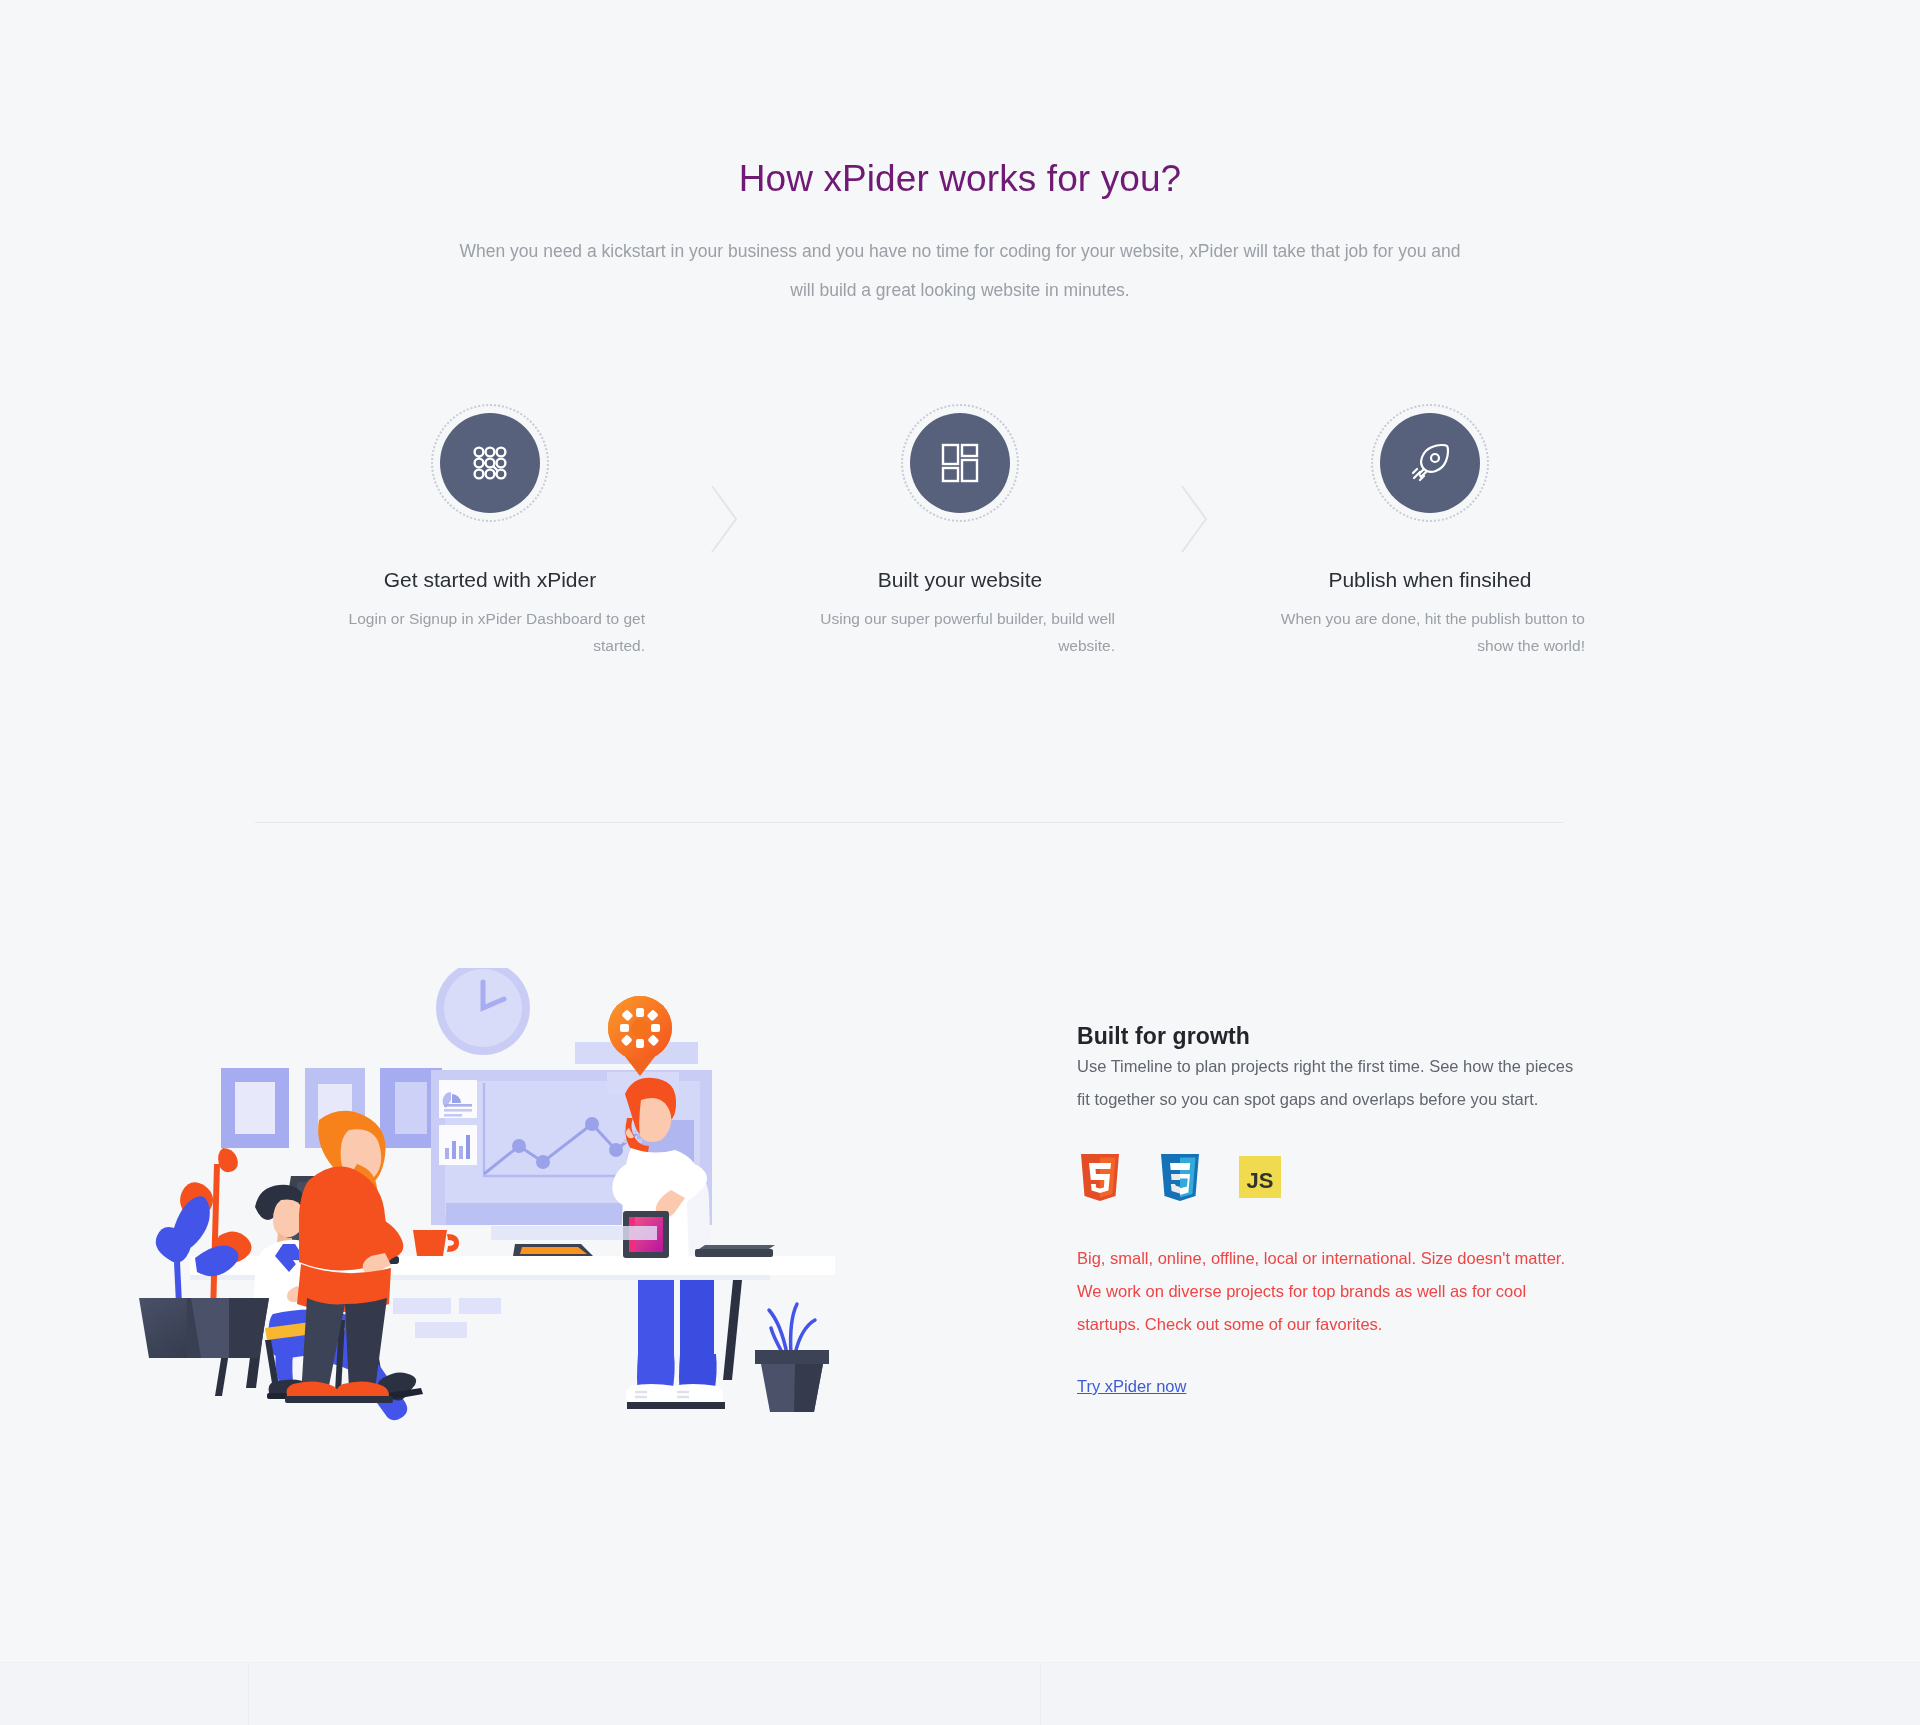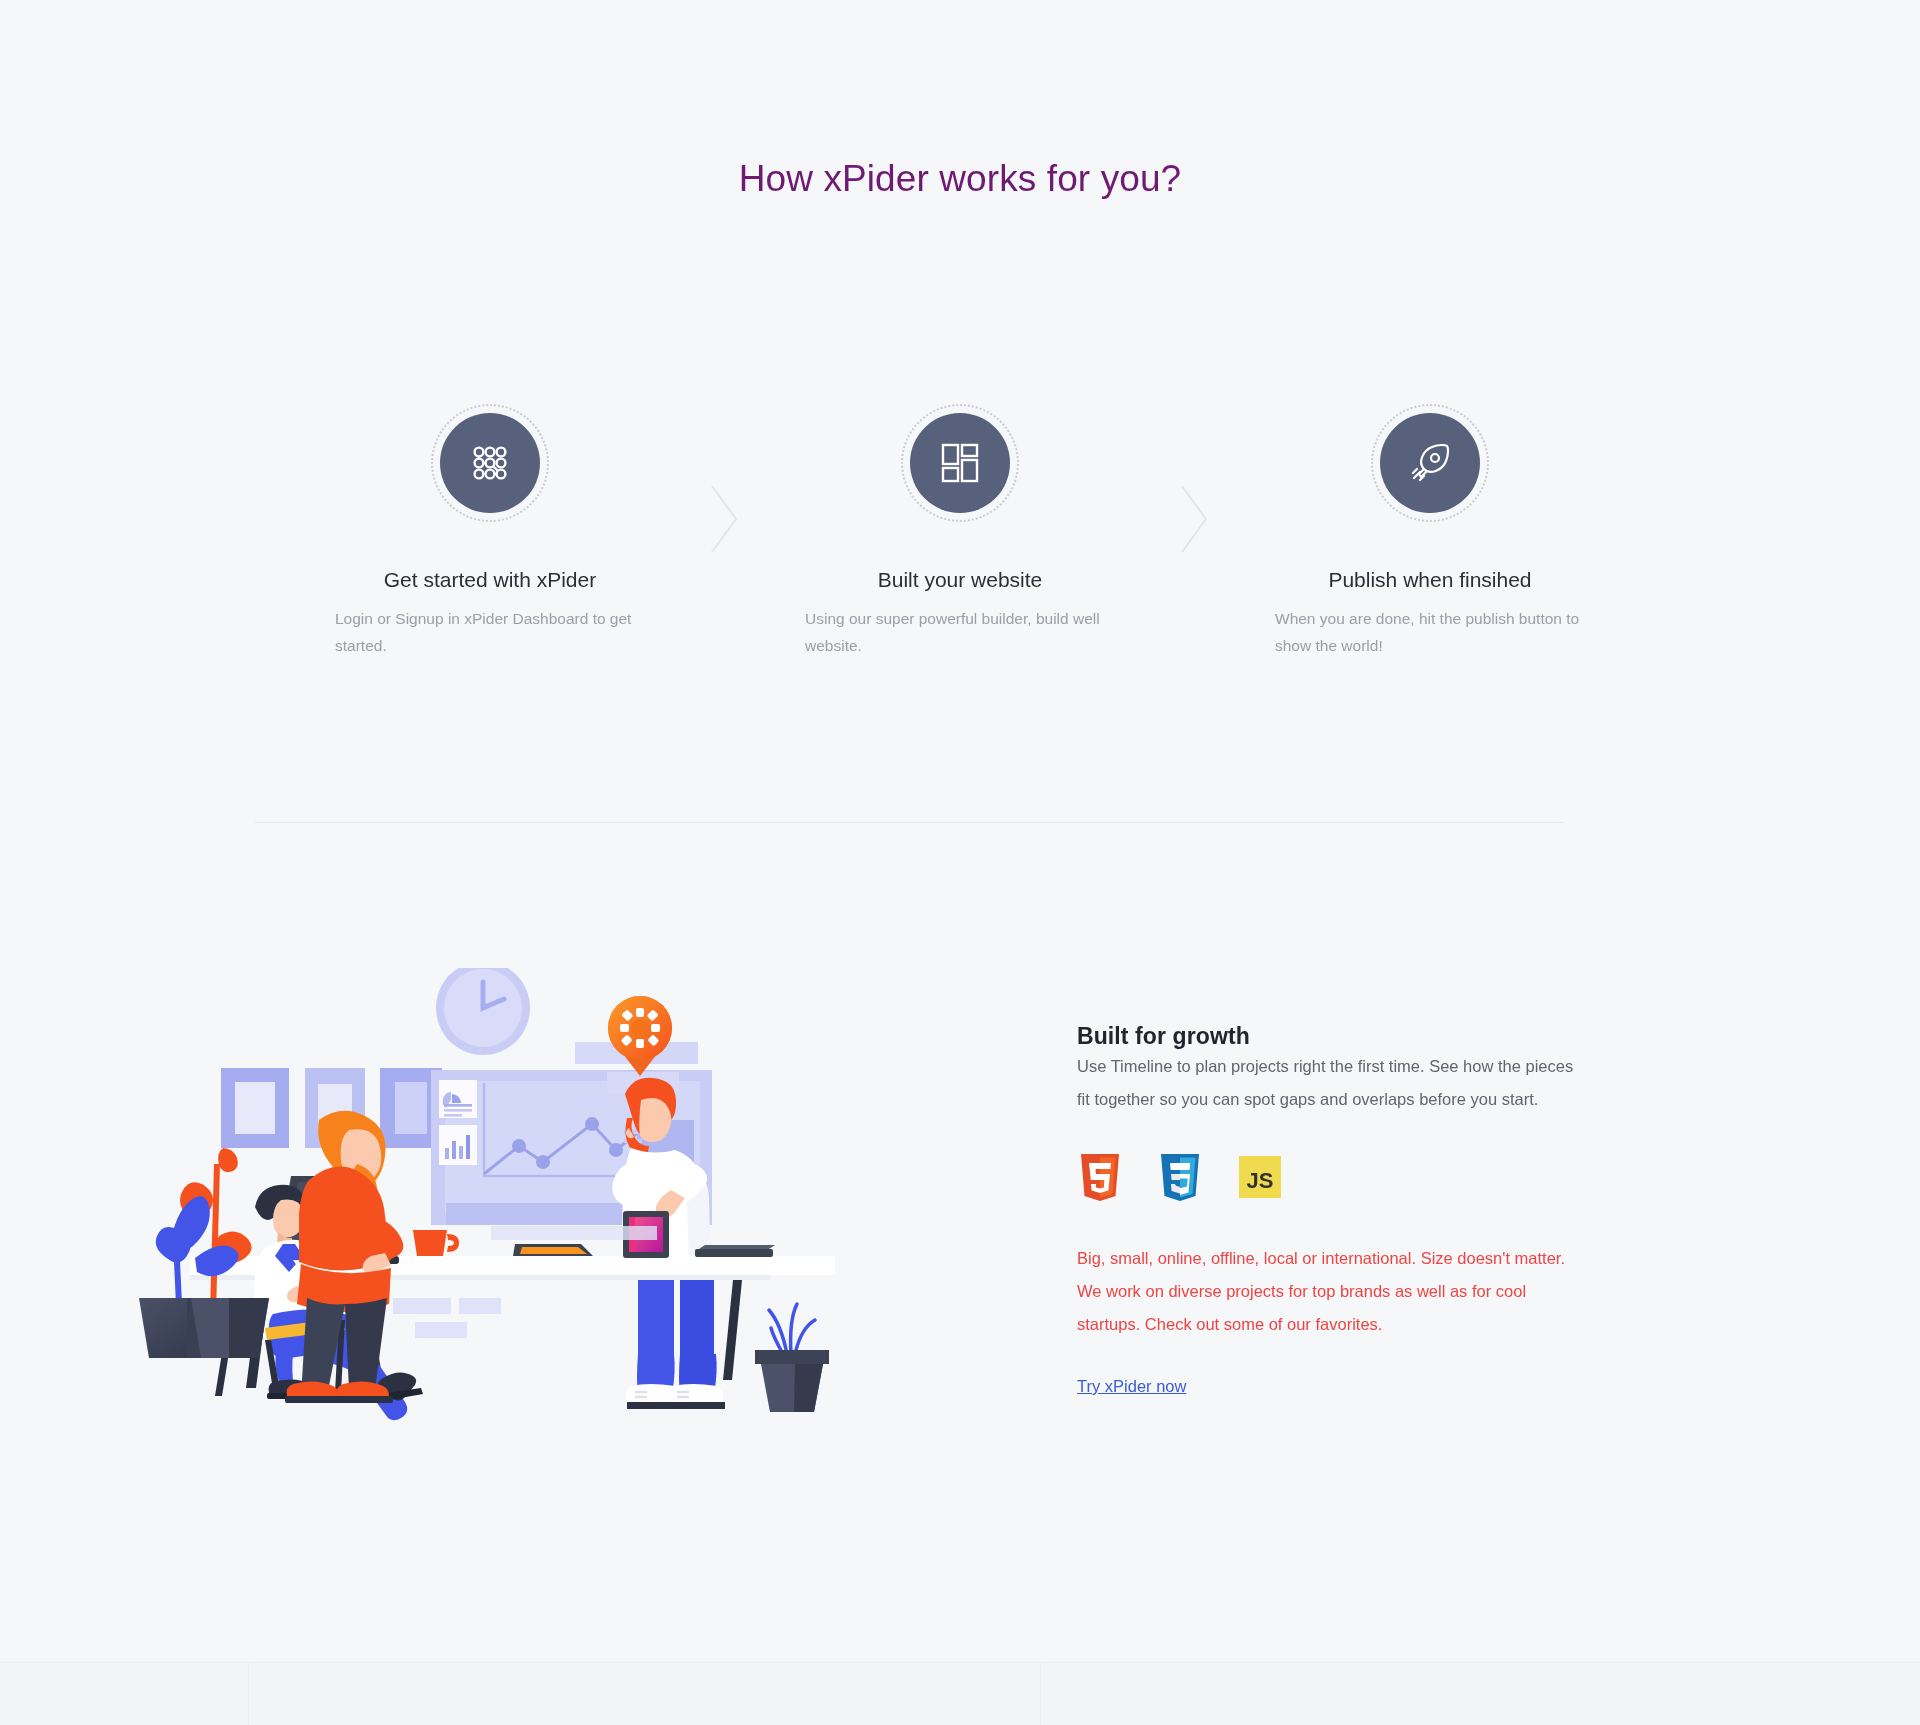--- a/index.html
+++ b/index.html
@@ -85,21 +85,21 @@
   .step-title {
     margin-top: 46px;
     font-size: 21px;
     color: #2b2f36;
     font-weight: 400;
     white-space: nowrap;
   }
   .step-desc {
     margin-top: 13px;
     width: 310px;
-    text-align: left;
+    text-align: right;
     font-size: 15.5px;
     line-height: 27px;
     color: #9aa0a6;
   }
   .chevron {
     width: 60px;
     margin-top: 40px;
     flex: none;
   }
   .chev-sep {
@@ -185,20 +185,21 @@
   .bb-top { position:absolute; left:0; top:0; width:1920px; height:1px; background:#edeff3; }
 </style>
 </head>
 <body>
 
 <div class="page">
 
   <section class="how-section">
 
     <h1 class="how-title">How xPider works for you?</h1>
+    <p class="how-sub">When you need a kickstart in your business and you have no time for coding for your website, xPider will take that job for you and will build a great looking website in minutes.</p>
 
     <div class="steps">
 
       <div class="step">
         <div class="circle-wrap">
           <div class="dot-ring"></div>
           <div class="circle">
             <span>
               <svg width="46" height="46" viewBox="0 0 46 46" fill="none">
                 <line x1="12" y1="12" x2="12" y2="23" stroke="#fff" stroke-width="2.4"></line>

